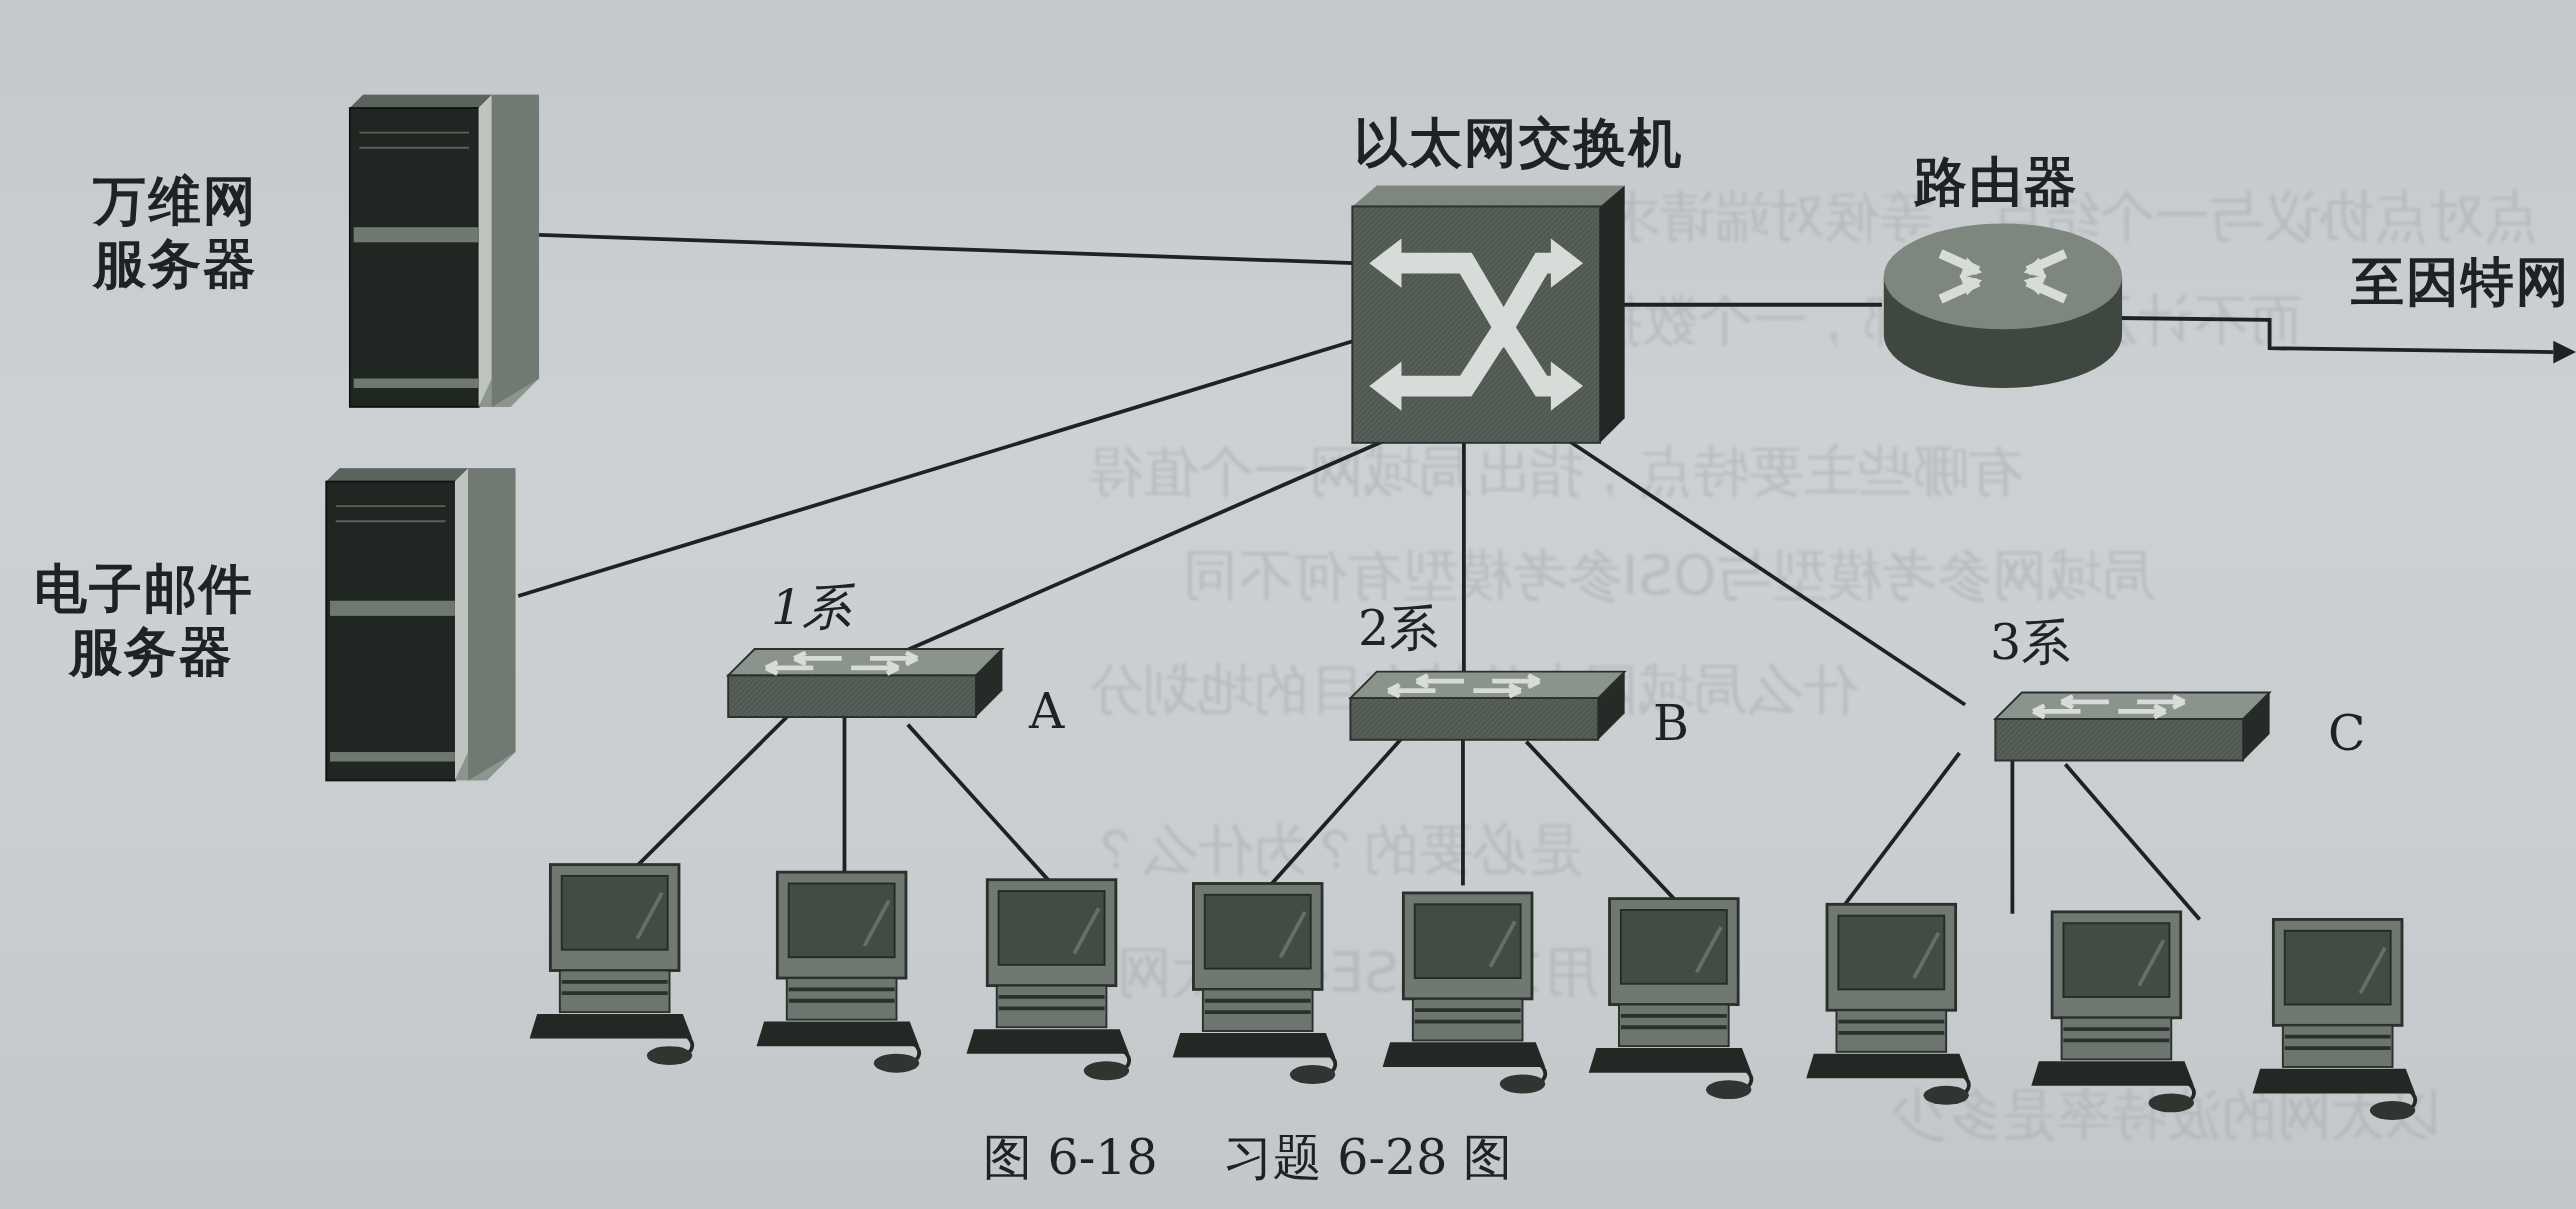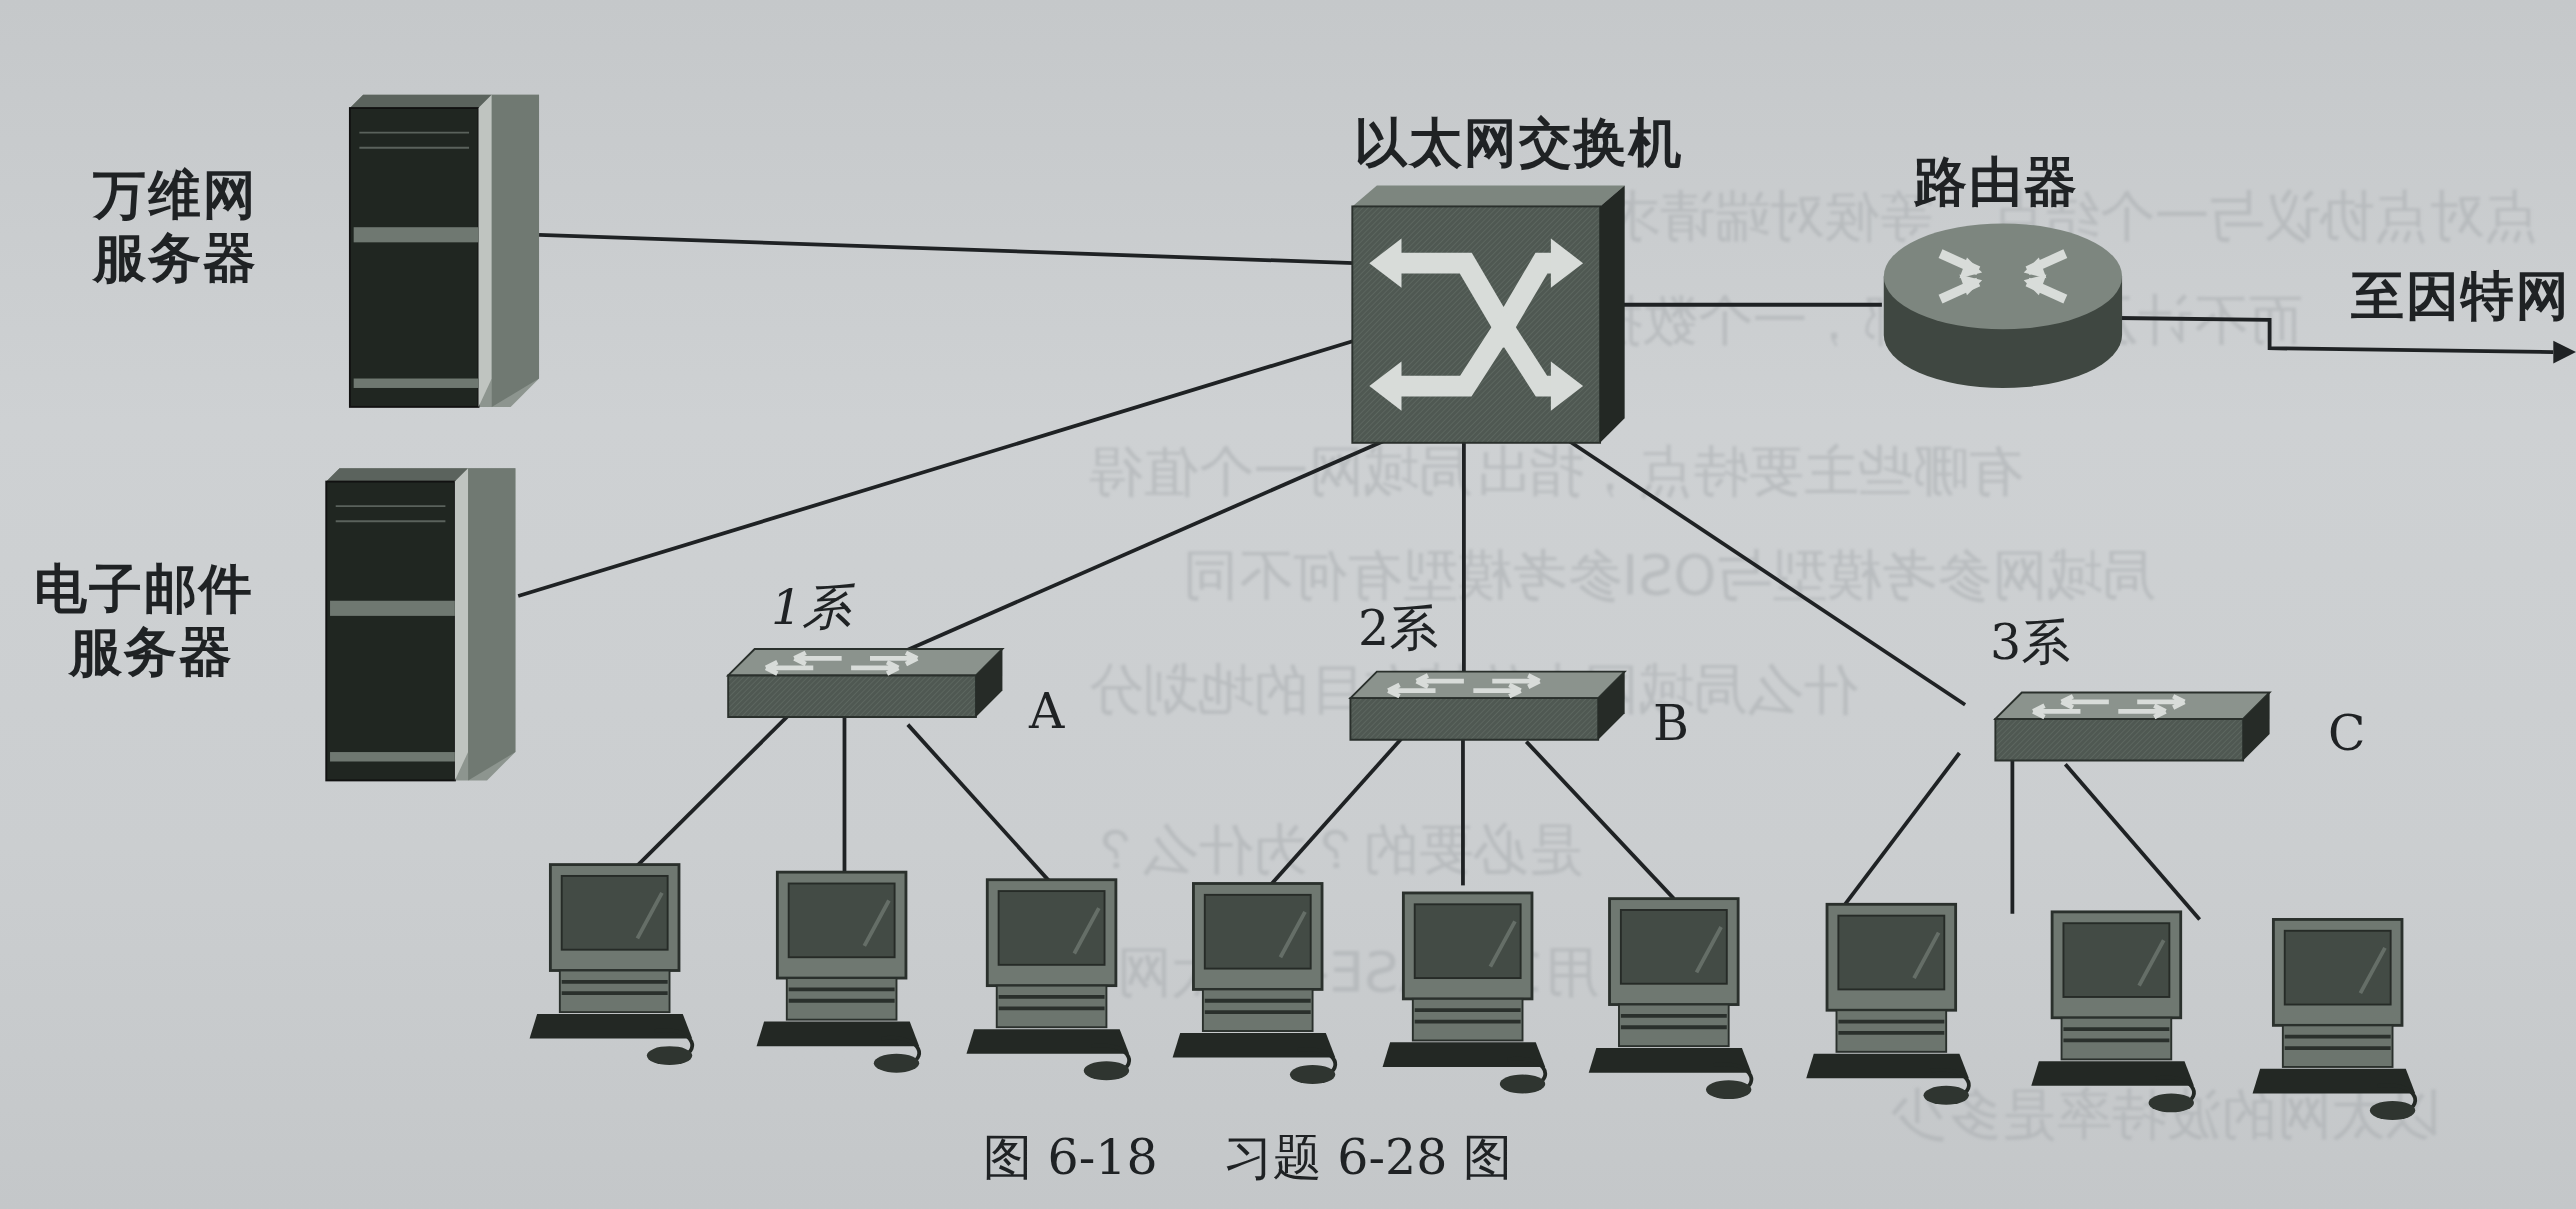--- a/index.html
+++ b/index.html
@@ -157,31 +157,31 @@
   <use href="#pc" x="822" y="922"></use>
   <use href="#pc" x="1044" y="930"></use>
   <use href="#pc" x="1262" y="934"></use>
   <use href="#pc" x="1484" y="944"></use>
   <use href="#pc" x="1702" y="950"></use>
   <use href="#pc" x="1932" y="956"></use>
   <use href="#pc" x="2170" y="964"></use>
   <use href="#pc" x="2404" y="972"></use>
 </svg>
 
-<div class="label" style="left:93px; top:164px;">
+<div class="label" style="left:93px; top:170px;">
   <div>万维网</div>
   <div>服务器</div>
 </div>
 <div class="label" style="left:34px; top:558px;text-align:center;">
   <div>电子邮件</div>
   <div style="padding-left:15px;">服务器</div>
 </div>
 <div class="label" style="left:1326px; top:112px;margin-left:28px;">以太网交换机</div>
 <div class="label" style="left:1914px; top:151px;">路由器</div>
-<div class="label" style="left:2351px; top:265px;">至因特网</div>
+<div class="label" style="left:2351px; top:251px;">至因特网</div>
 
 <div class="sublabel" style="left:771px; top:575px;font-style:italic;">1系</div>
 <div class="sublabel" style="left:1358px; top:596px;">2系</div>
 <div class="sublabel" style="left:1990px; top:610px;">3系</div>
 <div class="sublabel" style="left:1029px; top:683px;">A</div>
 <div class="sublabel" style="left:1653px; top:695px;">B</div>
 <div class="sublabel" style="left:2328px; top:705px;">C</div>
 
 <div class="caption">
   <span>图 6-18</span><span>习题 6-28 图</span>

